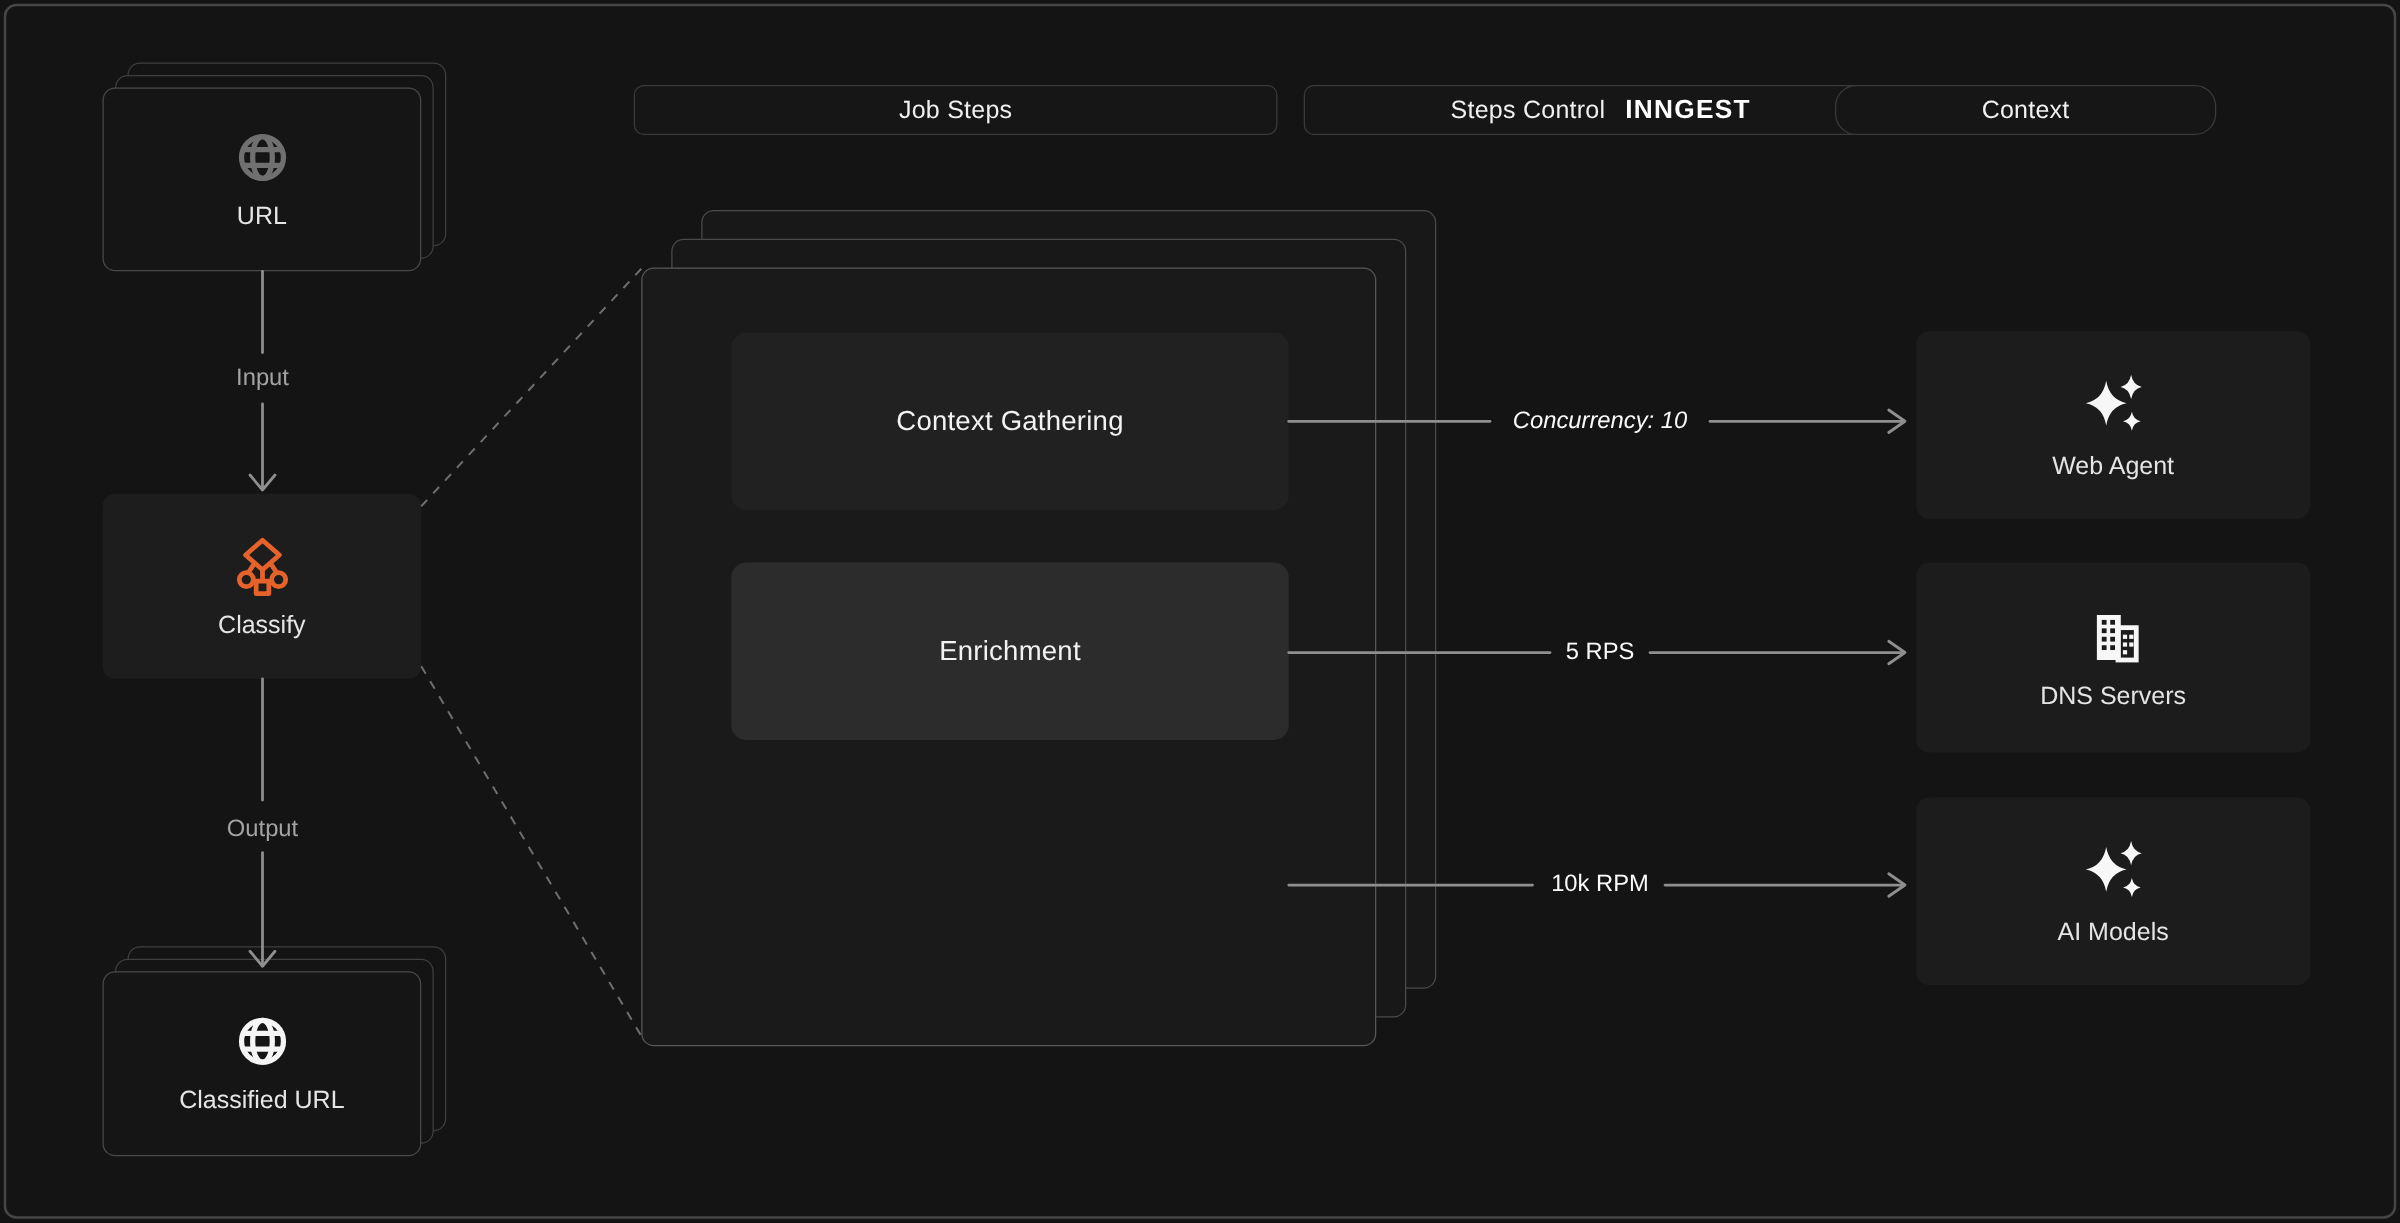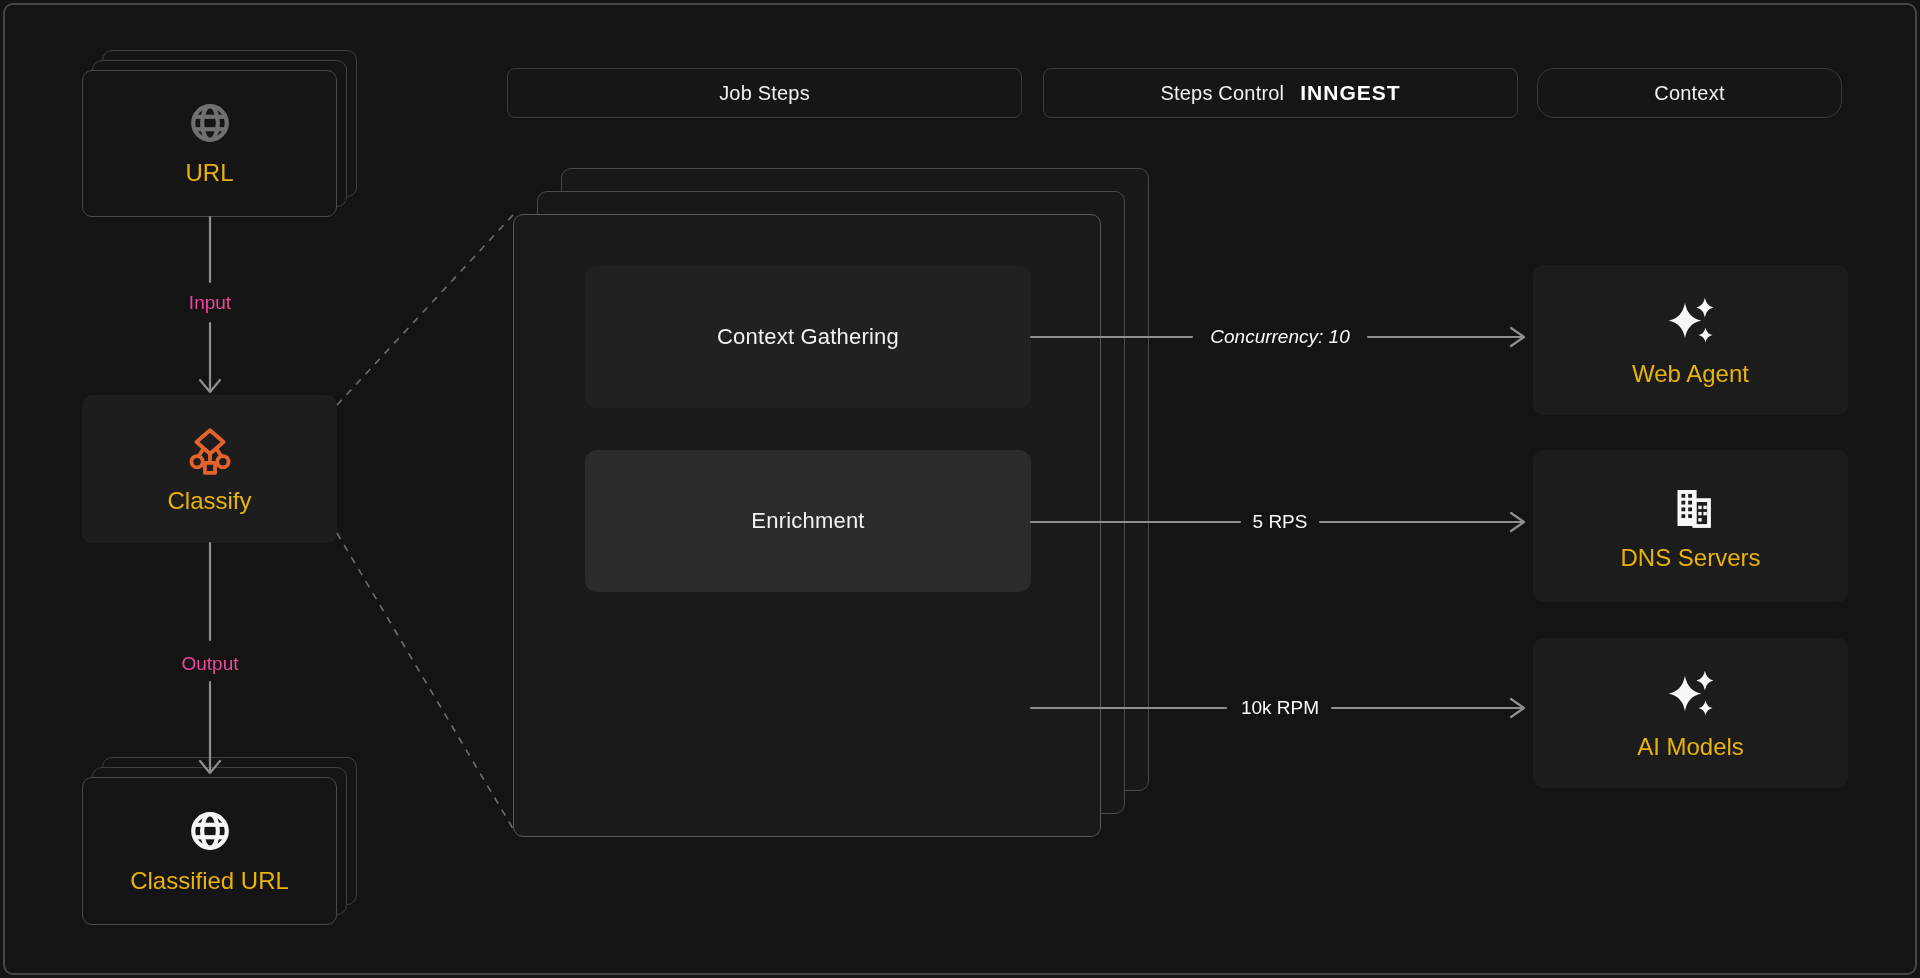--- a/index.html
+++ b/index.html
@@ -9,54 +9,54 @@
     font-family:"Liberation Sans","DejaVu Sans",sans-serif;
     color:#f2f2f2;
   }
   .frame{position:absolute;inset:3px;border:2px solid #464646;border-radius:10px;pointer-events:none;}
   .dotted{
     background-image:radial-gradient(rgba(255,255,255,0.05) 1px, transparent 1.3px);
     background-size:8px 8px;
   }
   
   .hdr{
-    position:absolute;height:50px;box-sizing:border-box;
+    position:absolute;height:40px;box-sizing:border-box;
     border:1px solid #3b3b3b;border-radius:8px;background:#161616;
     display:flex;align-items:center;justify-content:center;gap:16px;
     font-size:20px;color:#f0f0f0;letter-spacing:.2px;
   }
   .logo{font-weight:700;font-size:21px;letter-spacing:1px;color:#ffffff;}
   
   .stackback{position:absolute;box-sizing:border-box;border:1px solid #3f3f3f;border-radius:10px;background:#141414;}
   .card{
     position:absolute;box-sizing:border-box;border:1px solid #4a4a4a;border-radius:10px;background:#151515;
     display:flex;flex-direction:column;align-items:center;justify-content:center;gap:13px;
   }
-  .node-label{font-size:24px;color:#eab308;}
+  .node-label{font-size:20px;color:#e5e5e5;}
   
   .classify{
     position:absolute;border-radius:10px;background:#1d1d1d;
     display:flex;flex-direction:column;align-items:center;justify-content:center;gap:9px;
   }
   
   .panelback{position:absolute;box-sizing:border-box;border:1px solid #4a4a4a;border-radius:10px;background:#181818;}
   .panel{position:absolute;box-sizing:border-box;border:1px solid #585858;border-radius:10px;background:#1a1a1a;}
   .step{
     position:absolute;border-radius:12px;background:#212121;
     display:flex;align-items:center;justify-content:center;
     font-size:22px;color:#f2f2f2;letter-spacing:.2px;
   }
   .step.hl{background:#2c2c2c;}
   
   .rcard{
     position:absolute;border-radius:10px;background:#1c1c1c;
     display:flex;flex-direction:column;align-items:center;justify-content:center;gap:9px;
   }
   
-  .v-label{position:absolute;transform:translate(-50%,-50%);font-size:19px;color:#ec4899;white-space:nowrap;}
+  .v-label{position:absolute;transform:translate(-50%,-50%);font-size:19px;color:#a3a3a3;white-space:nowrap;}
   .h-label{position:absolute;transform:translate(-50%,-50%);font-size:19px;color:#fafafa;white-space:nowrap;}
   svg.connectors{position:absolute;left:0;top:0;pointer-events:none;}
   .icon{display:block;}
 </style>
 </head>
 <body>
 
 <div class="canvas">
 
   <div class="panelback dotted" style="left:561px;top:168px;width:588px;height:623px;"></div>
@@ -70,21 +70,21 @@
     <span>Context Gathering</span>
   </div>
 
   <div class="hdr" style="left:507px;top:68px;width:515px;">
     <span>Job Steps</span>
   </div>
   <div class="hdr" style="left:1043px;top:68px;width:475px;">
     <span>Steps Control</span>
     <span class="logo">INNGEST</span>
   </div>
-  <div class="hdr" style="left:1537px;top:68px;width:305px;border-radius:17px;">
+  <div class="hdr" style="left:1468px;top:68px;width:305px;border-radius:17px;">
     <span>Context</span>
   </div>
 
   <div class="stackback" style="left:102px;top:50px;width:255px;height:147px;"></div>
   <div class="stackback" style="left:92px;top:60px;width:255px;height:147px;"></div>
   <div class="card dotted" style="left:82px;top:70px;width:255px;height:147px;">
     <svg class="icon" width="46" height="46" viewBox="0 0 48 48">
       <g fill="none" stroke="#707070" stroke-width="4.4">
         <circle cx="24" cy="24" r="17.5"></circle>
         <ellipse cx="24" cy="24" rx="8.2" ry="17.5"></ellipse>

